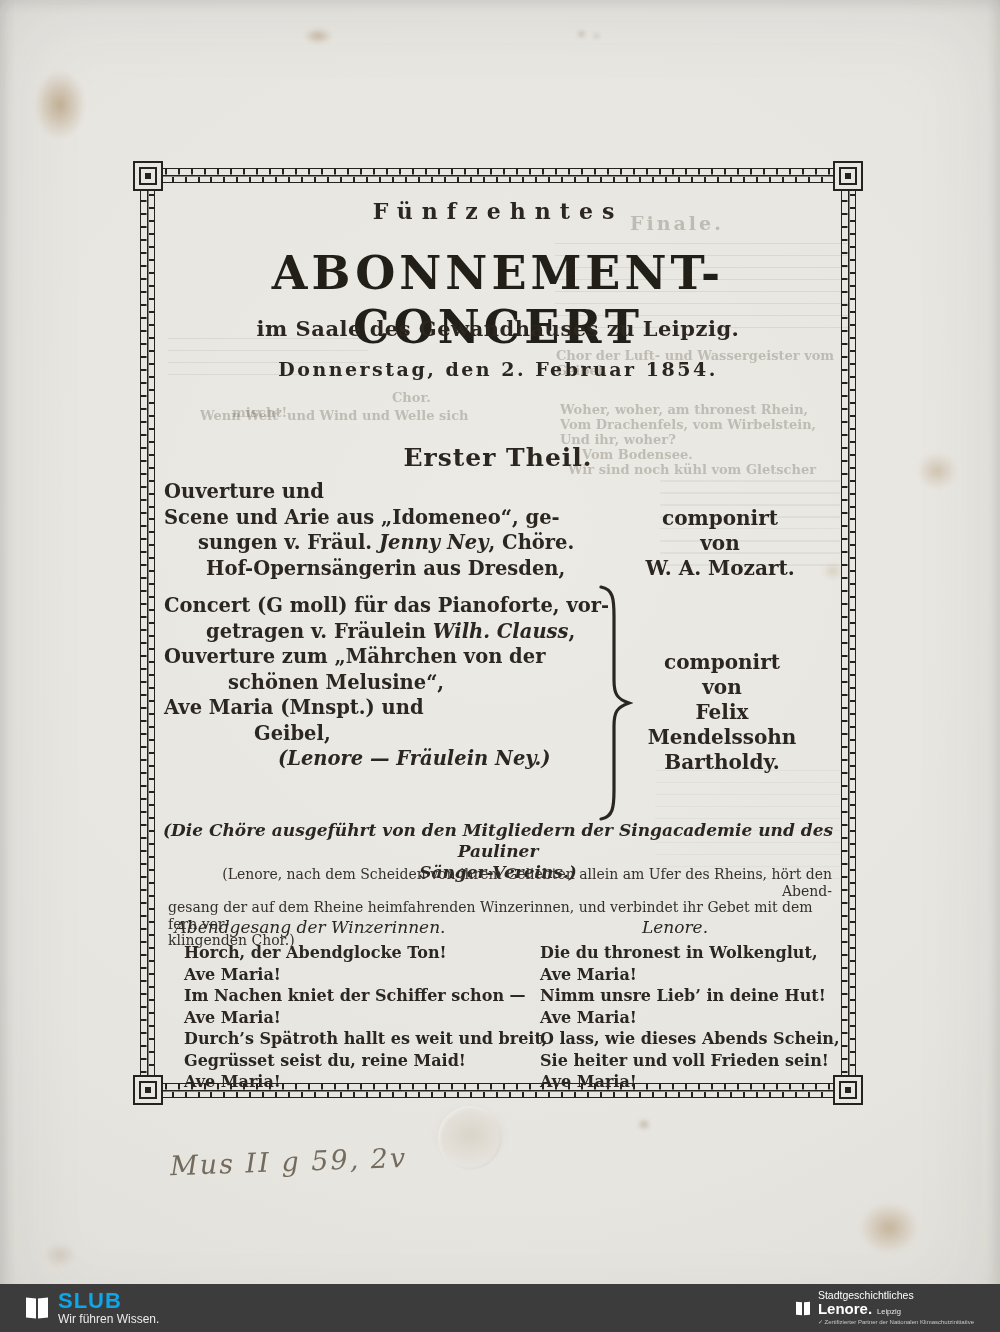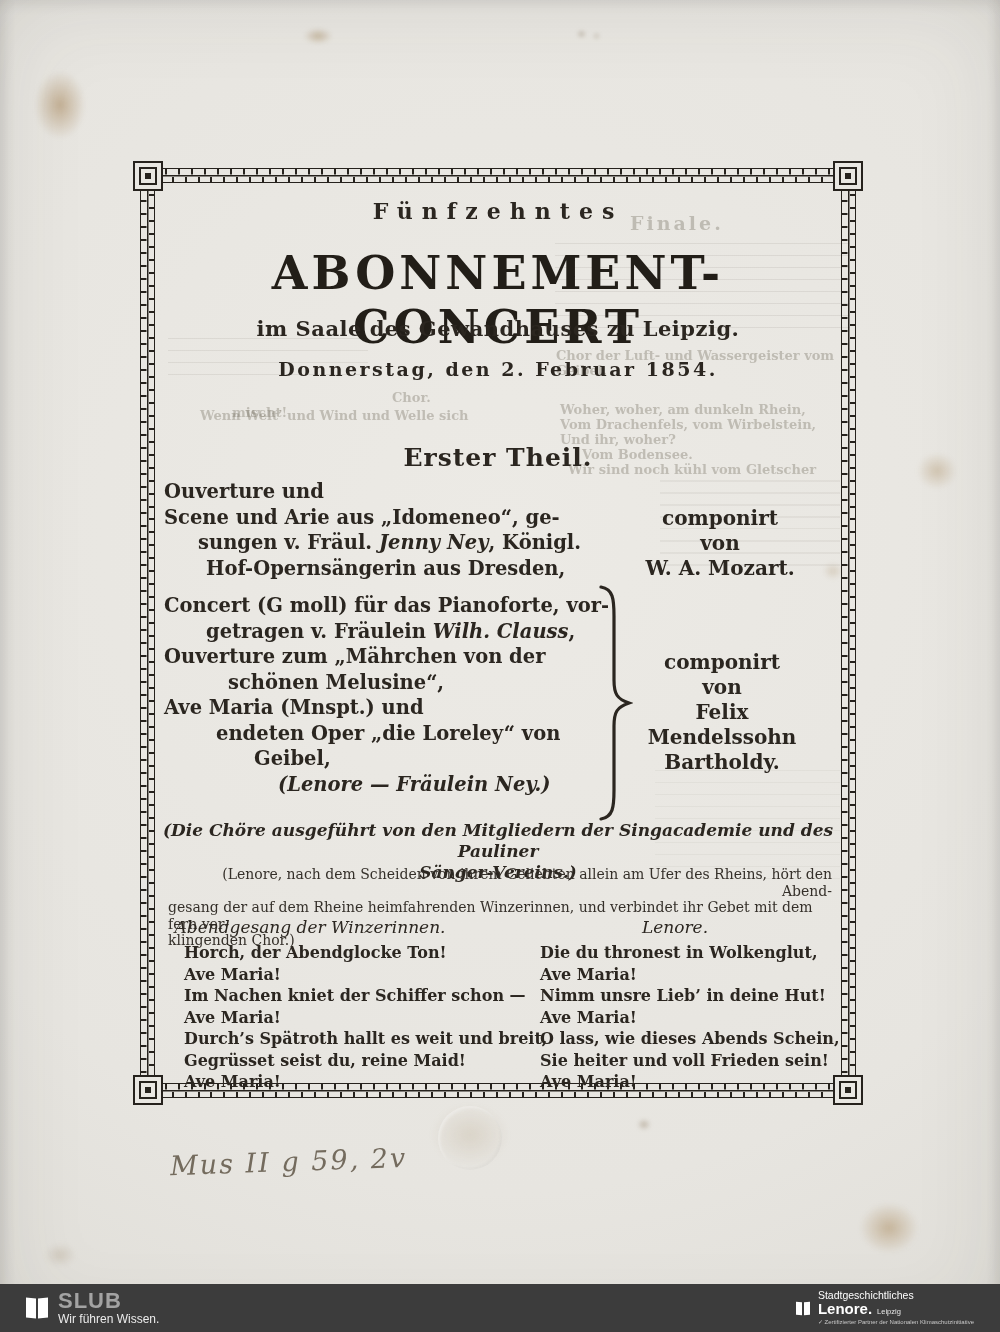--- a/index.html
+++ b/index.html
@@ -86,21 +86,21 @@
     padding:0 26px;font-family:"Liberation Sans","DejaVu Sans",sans-serif;}
   .f-left{display:flex;align-items:center;gap:10px;}
   .book-icon{display:flex;align-items:flex-end;gap:2px;}
   .book-icon span{display:block;background:#fff;}
   .bk-big span{width:10px;height:20px;}
   .bk-big span:first-child{transform:skewY(7deg);}
   .bk-big span:last-child{transform:skewY(-7deg);}
   .bk-small span{width:6px;height:13px;}
   .bk-small span:first-child{transform:skewY(7deg);}
   .bk-small span:last-child{transform:skewY(-7deg);}
-  .slub-name{font-weight:bold;font-size:22px;color:#a3a3a3;letter-spacing:1px;line-height:22px;}
+  .slub-name{font-weight:bold;font-size:22px;color:#0ea5e9;letter-spacing:1px;line-height:22px;}
   .slub-tagline{font-size:12px;color:#ececec;line-height:13px;margin-top:1px;}
   .f-right{display:flex;align-items:center;gap:8px;}
   .mus-l1{font-size:10.5px;color:#fff;line-height:11px;}
   .mus-l2{display:flex;align-items:baseline;gap:5px;}
   .mus-name{font-weight:bold;font-size:15px;color:#fff;line-height:16px;}
   .mus-city{font-size:7.5px;color:#e8e8e8;}
   .mus-cert{font-size:6px;color:#c9c9c9;line-height:8px;margin-top:1px;}
 </style>
 </head>
 <body>
@@ -121,21 +121,21 @@
     <div class="emboss" style="left:438px;top:1106px;width:64px;height:64px;"></div>
 
     <div class="gstripes" style="left:555px;top:243px;width:295px;height:95px;"></div>
     <div class="gstripes" style="left:168px;top:338px;width:200px;height:46px;"></div>
     <div class="gstripes" style="left:660px;top:480px;width:180px;height:90px;opacity:.7;"></div>
     <div class="gstripes" style="left:655px;top:770px;width:185px;height:120px;opacity:.6;"></div>
     <div class="ghost" style="left:630px;top:212px;font-size:19px;letter-spacing:3px;">Finale.</div>
     <div class="ghost" style="left:556px;top:348px;font-size:13px;">Chor der Luft- und Wassergeister vom</div>
     <div class="ghost" style="left:556px;top:363px;font-size:13px;">Geibel.</div>
     <div class="ghost" style="left:392px;top:390px;font-size:13px;">Chor.</div>
-    <div class="ghost" style="left:560px;top:402px;font-size:13px;">Woher, woher, am dunkeln Rhein,</div>
+    <div class="ghost" style="left:560px;top:402px;font-size:13px;">Woher, woher, am thronest Rhein,</div>
     <div class="ghost" style="left:560px;top:417px;font-size:13px;">Vom Drachenfels, vom Wirbelstein,</div>
     <div class="ghost" style="left:560px;top:432px;font-size:13px;">Und ihr, woher?</div>
     <div class="ghost" style="left:582px;top:447px;font-size:13px;">Vom Bodensee.</div>
     <div class="ghost" style="left:568px;top:462px;font-size:13px;">Wir sind noch kühl vom Gletscher</div>
     <div class="ghost" style="left:200px;top:408px;font-size:13px;">Wenn Welt’ und Wind und Welle sich</div>
     <div class="ghost" style="left:232px;top:405px;font-size:13px;">mischt!</div>
 
     <div class="frame">
       <div class="fr-h fr-top"></div>
       <div class="fr-h fr-bottom"></div>
@@ -149,28 +149,27 @@
 
     <div class="c-line series">Fünfzehntes</div>
     <div class="c-line title">ABONNEMENT-CONCERT</div>
     <div class="c-line venue">im Saale des Gewandhauses zu Leipzig.</div>
     <div class="c-line date">Donnerstag, den 2. Februar 1854.</div>
     <div class="c-line part">Erster Theil.</div>
 
     <div class="programme">
       <div class="pl">Ouverture und</div>
       <div class="pl">Scene und Arie aus „Idomeneo“, ge-</div>
-      <div class="pl i1"><span>sungen v. Fräul. </span><span class="it">Jenny Ney</span><span>, Königl.</span></div>
+      <div class="pl i1"><span>sungen v. Fräul. </span><span class="it">Jenny Ney</span><span>, Chöre.</span></div>
       <div class="pl i2">Hof-Opernsängerin aus Dresden,</div>
       <div class="pl gap">Concert (G moll) für das Pianoforte, vor-</div>
       <div class="pl i2"><span>getragen v. Fräulein </span><span class="it">Wilh. Clauss</span><span>,</span></div>
       <div class="pl">Ouverture zum „Mährchen von der</div>
       <div class="pl i3">schönen Melusine“,</div>
       <div class="pl">Ave Maria (Mnspt.) und</div>
-      <div class="pl i4">endeten Oper „die Loreley“ von</div>
       <div class="pl i5">Geibel,</div>
       <div class="pl i6 it">(Lenore — Fräulein Ney.)</div>
     </div>
 
     <div class="credit credit-mozart">
       <div>componirt</div>
       <div>von</div>
       <div>W. A. Mozart.</div>
     </div>
     <div class="credit credit-mend">

